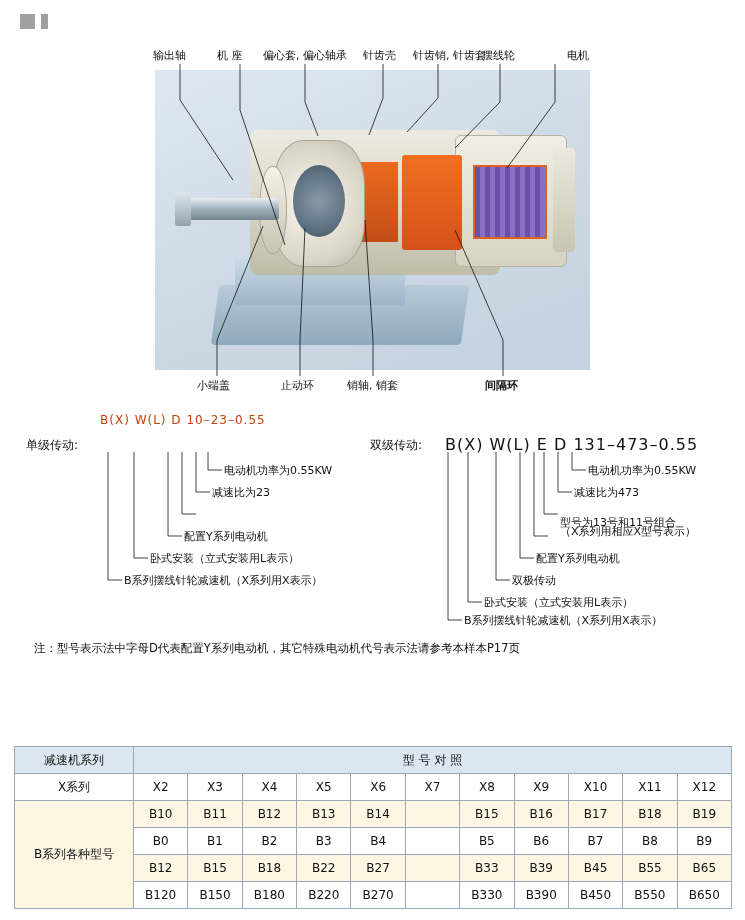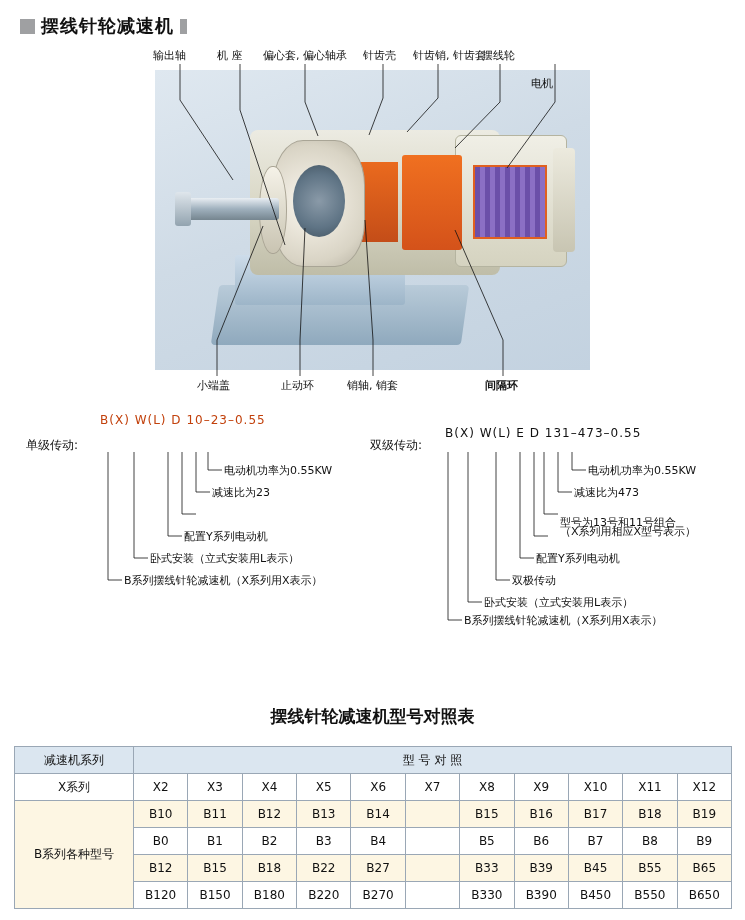--- a/index.html
+++ b/index.html
@@ -235,22 +235,22 @@
     top: 413px;
     font-size: 12px;
     color: #c2410c;
     letter-spacing: 1px;
     white-space: nowrap;
     text-align: right;
   }
   .code-right-value {
     position: absolute;
     left: 445px;
-    top: 426px;
-    font-size: 12px;
+    top: 435px;
+    font-size: 16px;
     color: #111;
     letter-spacing: 1px;
     white-space: nowrap;
   }
   .leader-svg {
     position: absolute;
     left: 0;
     top: 0;
     width: 745px;
     height: 920px;
@@ -304,21 +304,20 @@
   .col-first { width: 118px; }
   .vmid { vertical-align: middle; }
 </style>
 </head>
 <body>
 
 <div class="page">
 
   <div class="title-row">
     <span class="title-square"></span>
-    <span class="title-text">摆线针轮减速机</span>
     <span class="title-square small"></span>
   </div>
 
   <div class="figure">
     <div class="figure-photo">
       <div class="mech-base"></div>
       <div class="mech-base2"></div>
       <div class="mech-body"></div>
       <div class="mech-motor"></div>
       <div class="mech-motor-core"></div>
@@ -347,21 +346,21 @@
         <path d="M348,336 L348,300 L300,190"></path>
       </g>
     </svg>
 
     <div class="fig-label" style="left:-2px; top:8px;">输出轴</div>
     <div class="fig-label" style="left:62px; top:8px;">机 座</div>
     <div class="fig-label" style="left:108px; top:8px;">偏心套, 偏心轴承</div>
     <div class="fig-label" style="left:208px; top:8px;">针齿壳</div>
     <div class="fig-label" style="left:258px; top:8px;">针齿销, 针齿套</div>
     <div class="fig-label" style="left:327px; top:8px;">摆线轮</div>
-    <div class="fig-label" style="left:376px; top:8px;margin-top:28px;">电机</div>
+    <div class="fig-label" style="left:412px; top:8px;">电机</div>
 
     <div class="fig-label" style="left:42px; top:338px;">小端盖</div>
     <div class="fig-label" style="left:126px; top:338px;">止动环</div>
     <div class="fig-label" style="left:192px; top:338px;">销轴, 销套</div>
     <div class="fig-label" style="left:330px; top:338px;font-weight:bold;">间隔环</div>
   </div>
 
 
   <div class="code-left-label">单级传动:</div>
   <div class="code-left-value">B(X)   W(L)    D  10–23–0.55</div>
@@ -398,22 +397,22 @@
 
   <div class="note-item" style="left:588px; top:463px;">电动机功率为0.55KW</div>
   <div class="note-item" style="left:574px; top:485px;">减速比为473</div>
   <div class="note-item" style="left:560px; top:507px;margin-top:8px;">型号为13号和11号组合</div>
   <div class="note-item" style="left:560px; top:524px;">（X系列用相应X型号表示）</div>
   <div class="note-item" style="left:536px; top:551px;">配置Y系列电动机</div>
   <div class="note-item" style="left:512px; top:573px;">双极传动</div>
   <div class="note-item" style="left:484px; top:595px;">卧式安装（立式安装用L表示）</div>
   <div class="note-item" style="left:464px; top:613px;">B系列摆线针轮减速机（X系列用X表示）</div>
 
-
-  <div class="table-title">摆线针轮减速机型号对照表</div>
+  <div class="footnote">注：型号表示法中字母D代表配置Y系列电动机，其它特殊电动机代号表示法请参考本样本P17页</div>
+
 
   <table class="model-table">
     <tbody>
         <tr>
       <th class="hdr-bg col-first" rowspan="1">减速机系列</th>
       <th class="hdr-bg" colspan="11">型 号 对 照</th>
     </tr>
     <tr>
       <td class="col-first">X系列</td>
       <td>X2</td>

